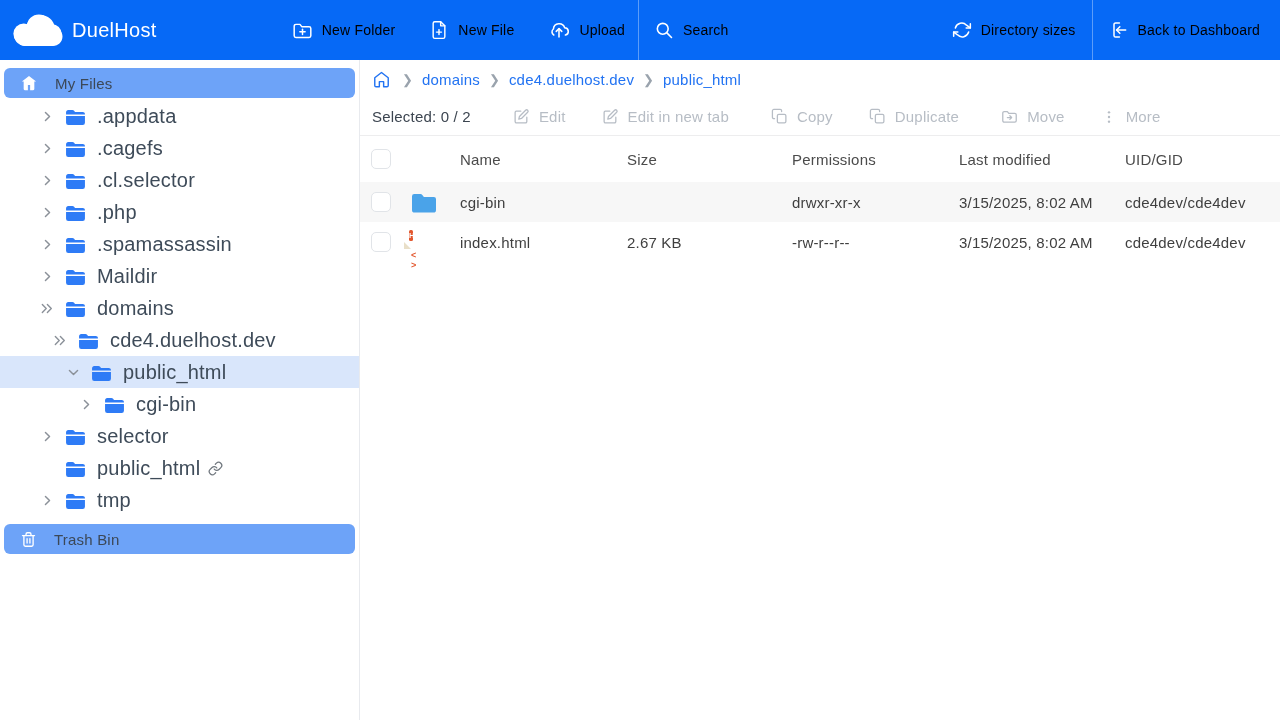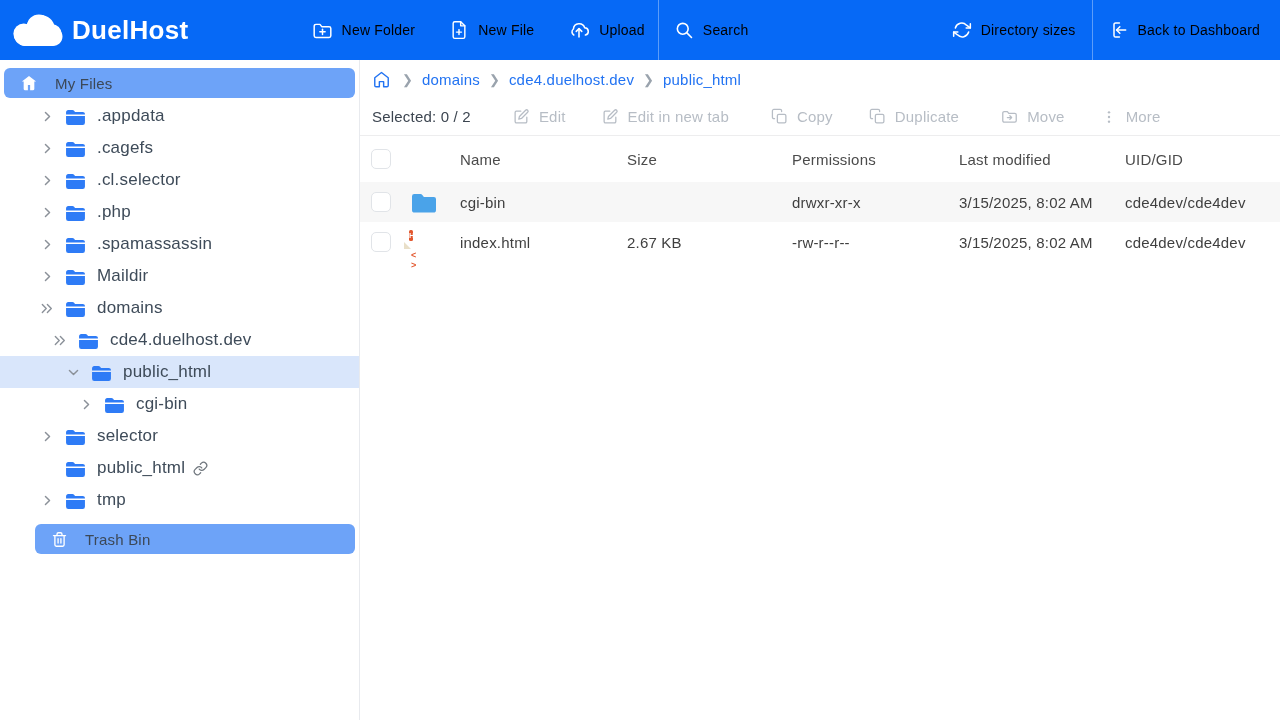--- a/index.html
+++ b/index.html
@@ -4,50 +4,50 @@
 <style>
   * { margin:0; padding:0; box-sizing:border-box; }
   html,body { width:1280px; height:720px; overflow:hidden; background:#fff;
     font-family:"Liberation Sans", sans-serif; }
   .app { width:1280px; height:720px; display:flex; flex-direction:column; }
 
   
   .topbar { height:60px; background:#0669f6; display:flex; align-items:center;
     color:#fff; flex:0 0 auto; }
   .brand { display:flex; align-items:center; gap:8px; margin-left:10px; cursor:pointer; }
-  .brand-name { font-size:26px; font-weight:700; letter-spacing:.3px; }
+  .brand-name { font-size:20px; font-weight:400; letter-spacing:.3px; }
   .top-actions { display:flex; align-items:center; flex:1; height:100%; }
   .tbtn { display:flex; align-items:center; gap:9px; font-size:14px; letter-spacing:.2px;
     color:#000000; cursor:pointer; white-space:nowrap; }
   .vdiv { width:1px; height:60px; background:rgba(255,255,255,.35); }
   .sp-a { flex:1.15; } .sp-b { flex:1.9; }
   .gap30 { width:34px; } .gap-edge { width:20px; }
   .icon { display:inline-flex; align-items:center; justify-content:center; }
 
   
   .body-row { flex:1; display:flex; min-height:0; }
 
   
   .sidebar { width:360px; flex:0 0 360px; background:#fff; border-right:1px solid #e8eaee;
     position:relative; }
   .sec-bar { margin:8px 4px 0 4px; height:30px; background:#6da3f8; border-radius:6px;
     display:flex; align-items:center; padding-left:16px; gap:17px; cursor:pointer; }
   .sec-bar .bar-label { font-size:15px; color:#3c4857; letter-spacing:.2px; }
   .tree { margin-top:2px; }
-  .tree-item { height:32px; display:flex; align-items:center; font-size:17px;
+  .tree-item { height:32px; display:flex; align-items:center; font-size:20px;
     color:#3e4b59; letter-spacing:.2px; cursor:pointer; }
   .tree-item .chev { width:16px; height:16px; display:inline-flex; align-items:center;
     justify-content:center; margin-right:10px; flex:0 0 16px; }
   .tree-item .f-ic { margin-right:11px; display:inline-flex; }
   .lv0 { padding-left:39px; } .lv1 { padding-left:52px; }
   .lv2 { padding-left:65px; } .lv3 { padding-left:78px; }
   .tree-item.selected { background:#d9e6fb; }
   .tree-item.hover-lite { background:#eef4fd; }
   .link-ic { margin-left:8px; display:inline-flex; }
-  .trash-wrap { margin-top:2px;padding-left:31px; }
+  .trash-wrap { margin-top:2px; }
 
   
   .main { flex:1; display:flex; flex-direction:column; min-width:0; }
   .breadcrumb { height:38px; display:flex; align-items:center; gap:9px; padding-left:12px;
     font-size:15px; }
   .crumb { color:#2273f2; cursor:pointer; letter-spacing:.2px; }
   .bc-sep { color:#9aa3ad; font-size:13px; margin-top:1px; }
   .actionbar { height:38px; display:flex; align-items:center; padding-left:12px;
     border-bottom:1px solid #ededee; font-size:15px; }
   .sel-label { color:#3c4550; letter-spacing:.2px; }

